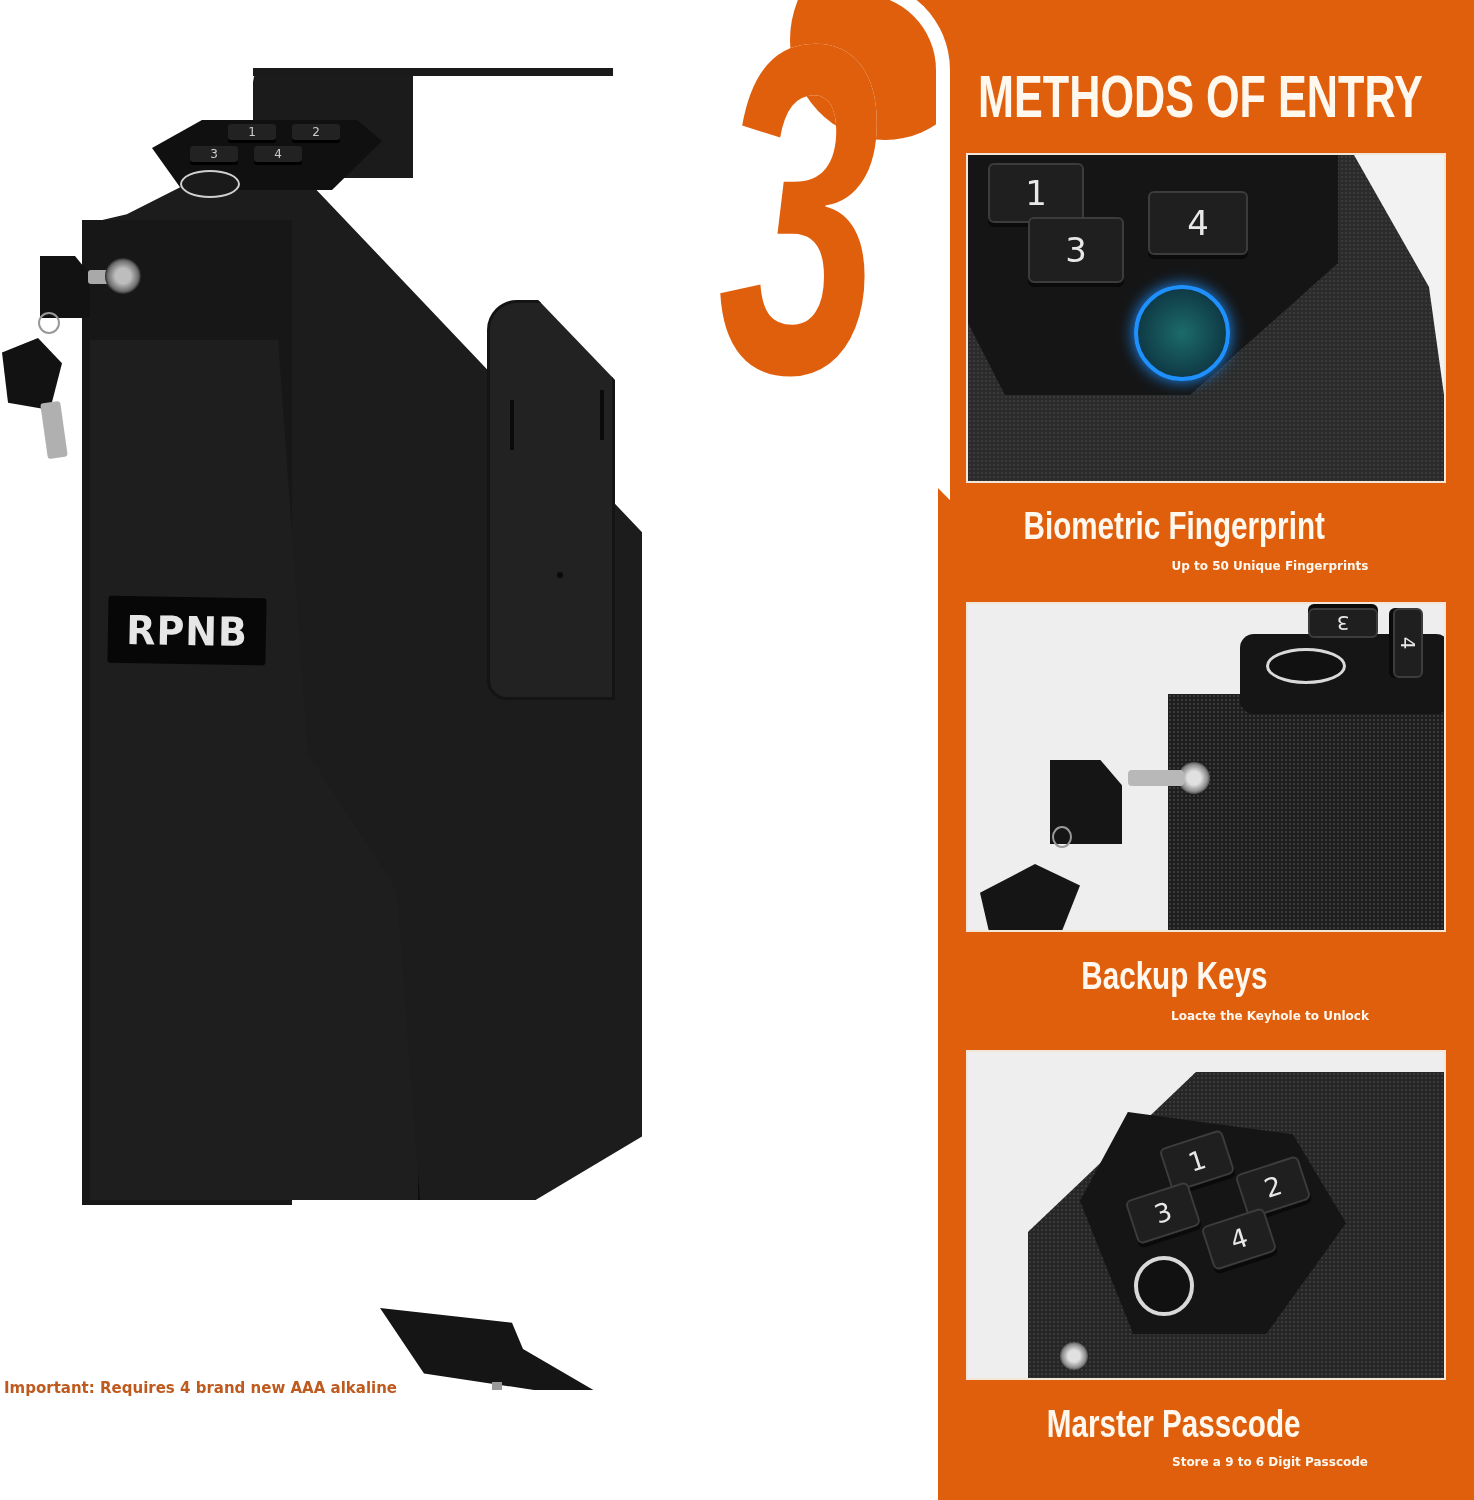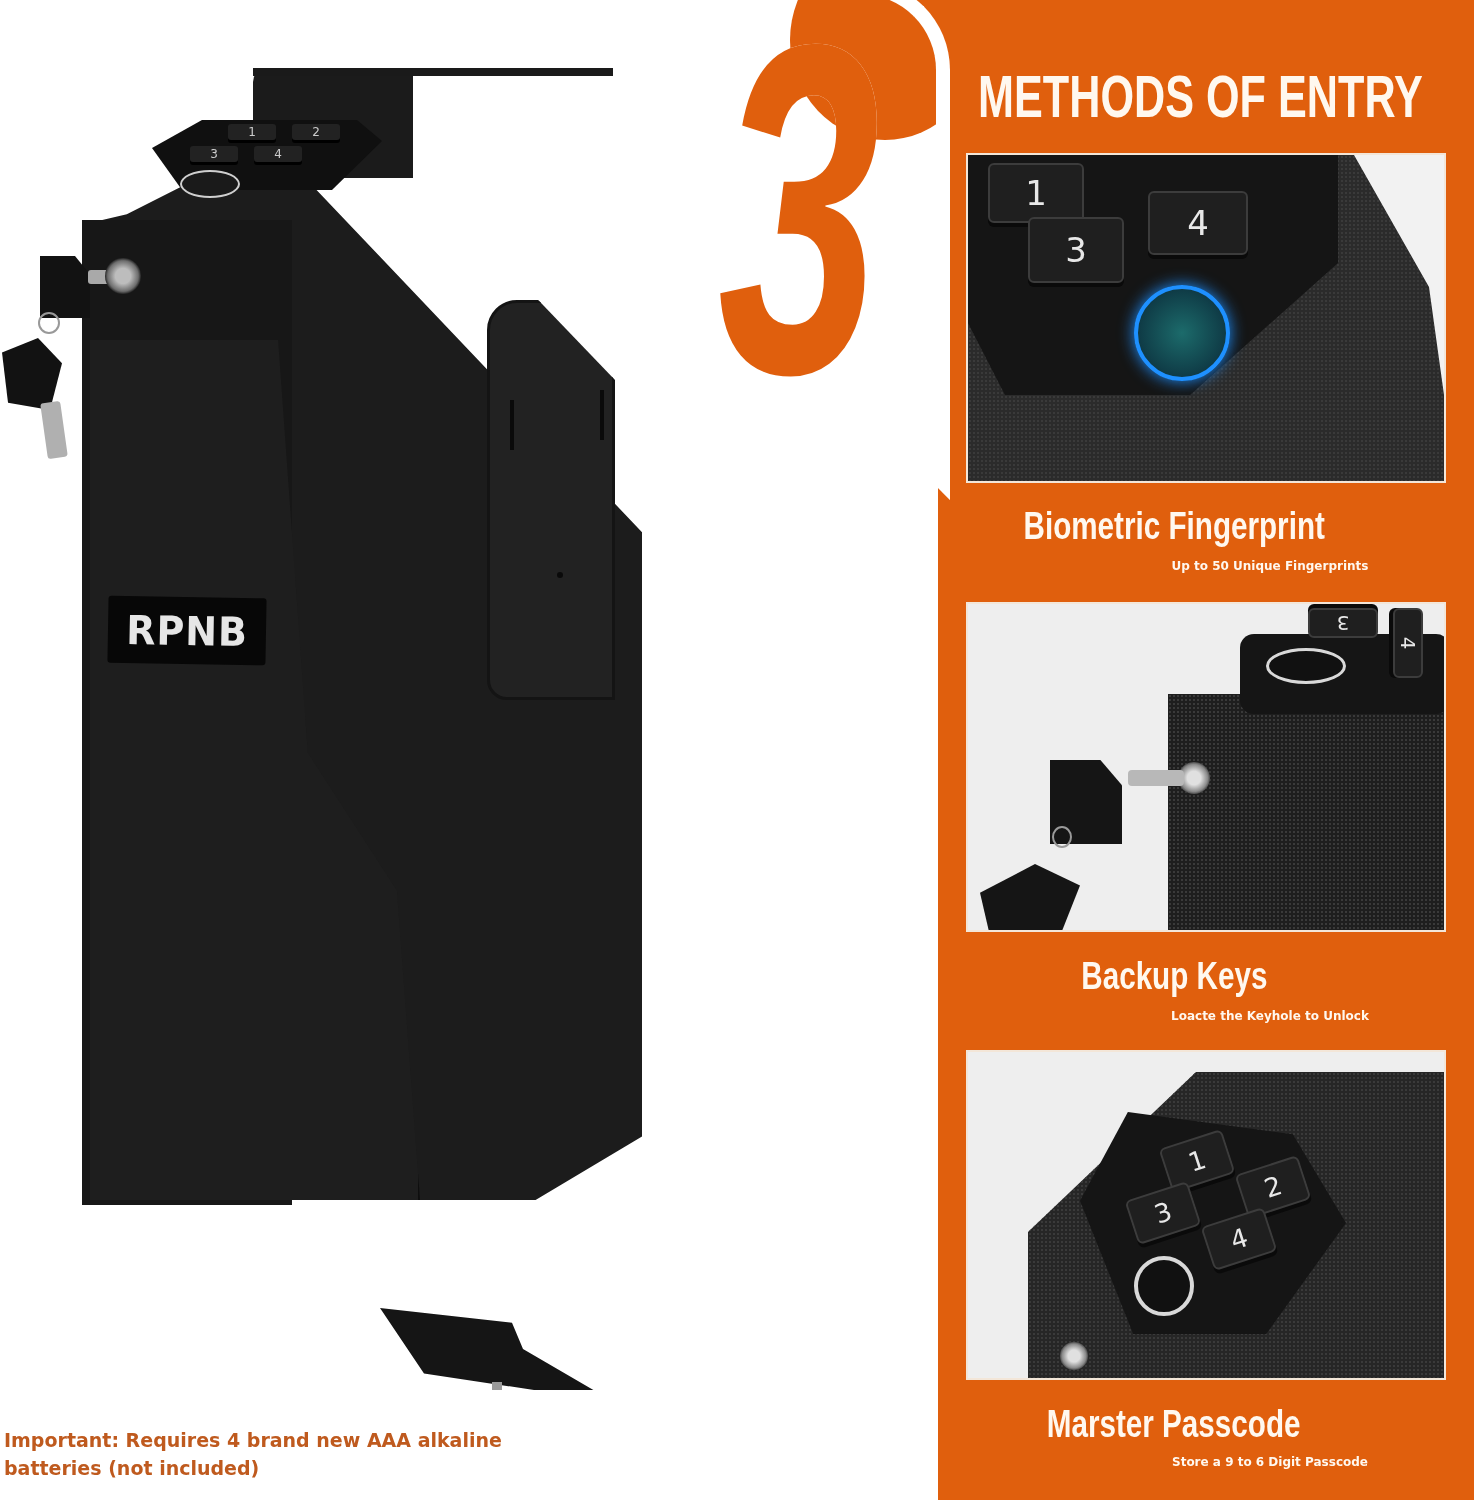--- a/index.html
+++ b/index.html
@@ -146,23 +146,23 @@
       transform: rotate(-8deg);
     }
     .bottom-bracket {
       position: absolute; left: 380px; top: 1308px; width: 220px; height: 82px; background: #151515;
       clip-path: polygon(0 0, 60% 18%, 65% 50%, 97% 100%, 70% 100%, 20% 80%);
     }
     .bolt { position: absolute; left: 492px; top: 1382px; width: 10px; height: 8px; background: #999; }
 
     
     .footnote {
-      position: absolute; left: 4px; top: 1426px; width: 620px;
+      position: absolute; left: 4px; top: 1374px; width: 620px;
       color: #bf5a1e; font-family: "DejaVu Sans", sans-serif; font-weight: 700;
-      font-size: 19px; line-height: 28px;
+      font-size: 15px; line-height: 28px;
     }
   </style>
 </head>
 <body>
 
 <div>
   <div class="bracket-top-drop"></div>
   <div class="bracket-top"></div>
   <div class="safe-body"></div>
   <div class="safe-front"></div>
@@ -190,21 +190,20 @@
   <div class="brand-plate">
     <span class="brand-text">RPNB</span>
   </div>
 
   <div class="bottom-bracket"></div>
   <div class="bolt"></div>
 </div>
 
 <div class="footnote">
   <div>Important: Requires 4 brand new AAA alkaline</div>
-  <div>batteries (not included)</div>
 </div>
 
 <div class="orange-swoosh-cap"></div>
 <div class="orange-panel"></div>
 <div class="white-ring"></div>
 
 <div class="big-three">3</div>
 <div class="heading">METHODS OF ENTRY</div>
 
 <div class="feature-photo metal" style="top:153px;">

